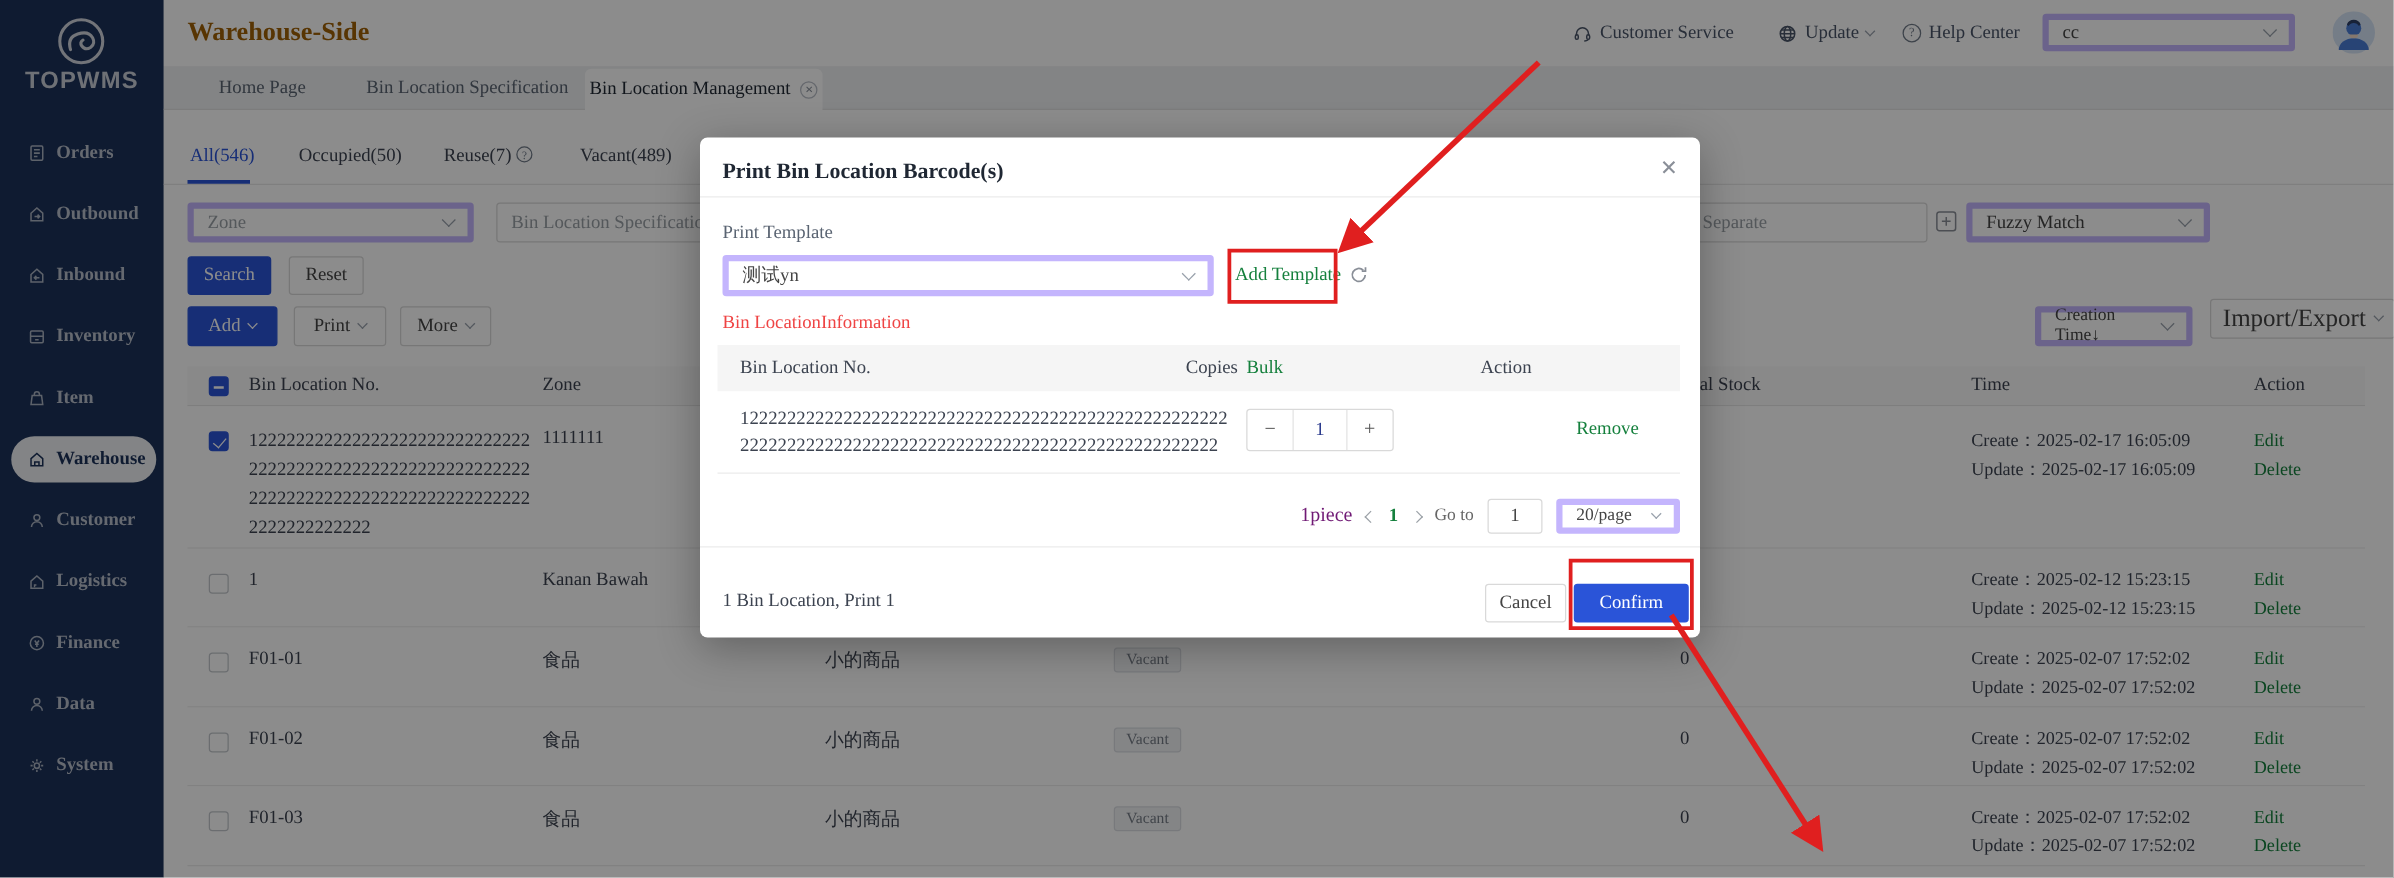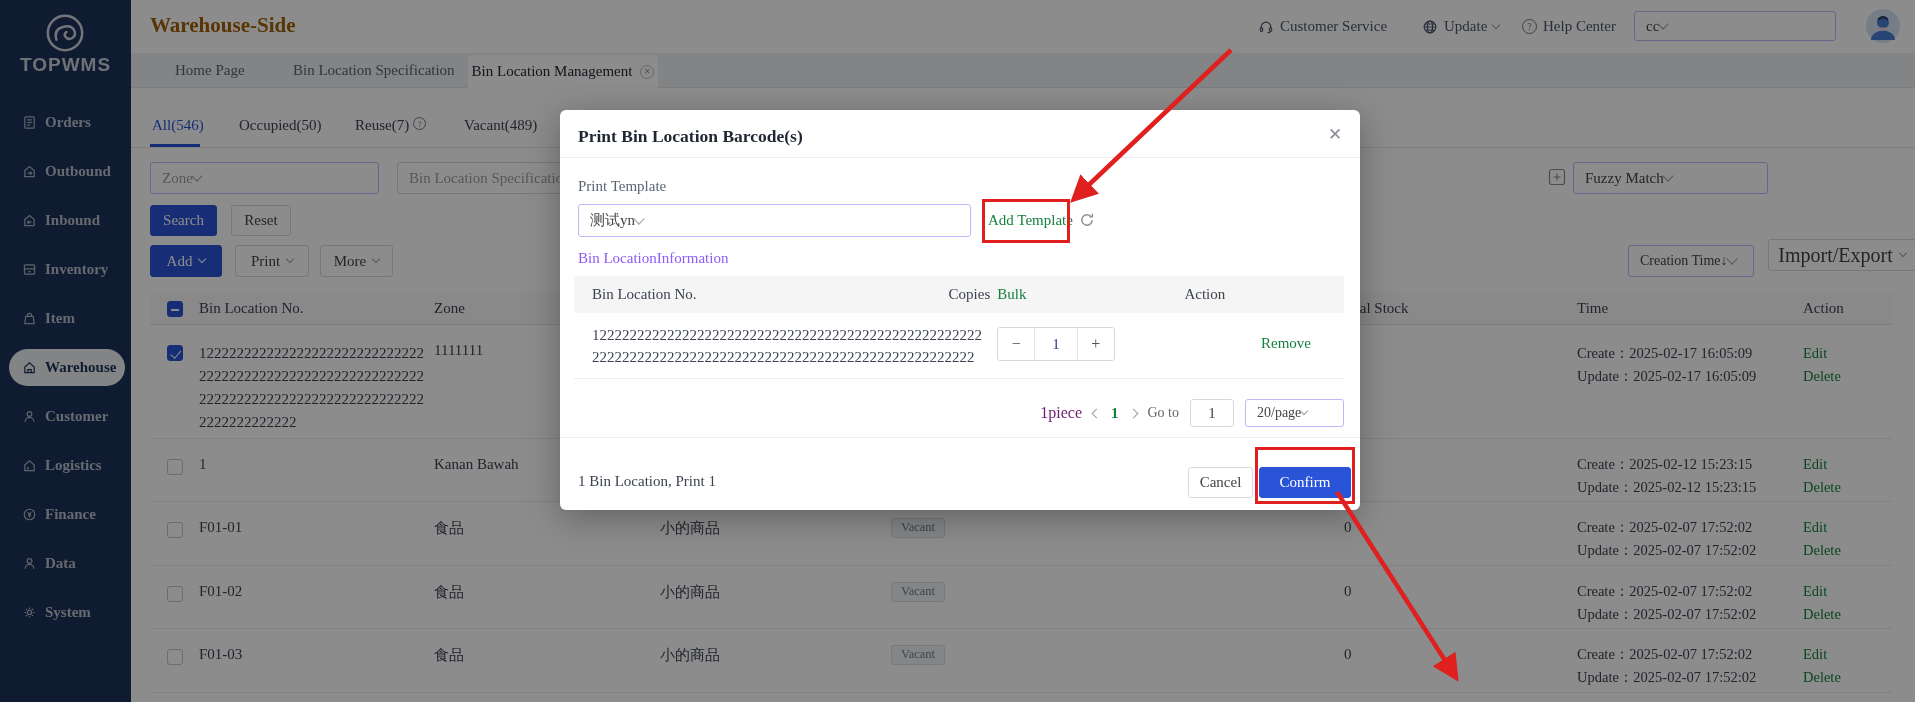--- a/index.html
+++ b/index.html
@@ -1,19 +1,19 @@
 <!DOCTYPE html>
 <html><head>
 <meta charset="utf-8">
 <style>
   *{box-sizing:border-box;margin:0;padding:0}
   html,body{width:1915px;height:702px}
   body{position:relative;overflow:hidden;background:#fff;font-family:"Liberation Serif",serif;color:#333}
   .ab{position:absolute}
-  .sel{border:1px solid #c4b5fd;border-radius:3px;background:#fff;display:flex;align-items:center;justify-content:flex-start;padding:0 11px;font-size:15px;color:#444}
+  .sel{border:5px solid #c4b5fd;border-radius:3px;background:#fff;display:flex;align-items:center;justify-content:space-between;padding:0 11px;font-size:15px;color:#444}
   .btn{border:1px solid #d9d9d9;border-radius:3px;background:#fff;display:flex;align-items:center;justify-content:center;gap:7px;font-size:15px;color:#444;font-family:"Liberation Serif",serif;cursor:pointer}
   .btn.primary{background:#2a54d8;border-color:#2a54d8;color:#fff}
   .lnk{color:#15803d;cursor:pointer;text-decoration:none}
   .chv{display:inline-block;width:8px;height:8px;border-right:1.5px solid #98a0ab;border-bottom:1.5px solid #98a0ab;transform:rotate(45deg);margin-top:-4px;flex:none}
   .chv.w{border-color:#fff}
   .chv.sm{width:6px;height:6px}
   input{font-family:"Liberation Serif",serif;font-size:15px;color:#444;border:1px solid #d9d9d9;border-radius:3px;outline:none}
   input::placeholder{color:#9aa0a6}
   
   .sidebar{left:0;top:0;width:131px;height:702px;background:#1d3259}
@@ -219,20 +219,21 @@
   </div>
   <div class="ab ftab" style="left:333px;top:29px">
       <span>Vacant(489)</span>
     </div>
 
   <div class="ab sel" style="left:19px;top:74px;width:229px;height:32px;color:#9aa0a6">
     <span>Zone</span>
     <span class="chv"></span>
   </div>
   <input class="ab" style="left: 266px; top: 74px; width: 300px; height: 32px; padding: 0px 11px;" placeholder="Bin Location Specification">
+  <input class="ab" style="left: 1217px; top: 74px; width: 194px; height: 32px; padding: 0px 13px;" placeholder="Separate">
   <div class="ab" style="left:1417px;top:80px">
     <svg width="18" height="18" viewBox="0 0 18 18" fill="none" stroke="#8a8f98" stroke-width="1.2">
         <rect x="1.5" y="1.5" width="15" height="15" rx="2"></rect>
         <path d="M9 5.5 v7 M5.5 9 h7"></path>
       </svg>
   </div>
   <div class="ab sel" style="left:1442px;top:74px;width:195px;height:32px">
     <span>Fuzzy Match</span>
     <span class="chv"></span>
   </div>
@@ -367,21 +368,21 @@
     <span class="chv"></span>
   </div>
   <a class="m-ab lnk" style="left:428px;top:102px;font-size:15px">Add Template</a>
   <div class="m-ab" style="left:519px;top:102px;cursor:pointer">
     <svg width="16" height="16" viewBox="0 0 16 16" fill="none" stroke="#8a8f98" stroke-width="1.4">
         <path d="M13.2 8 a5.2 5.2 0 1 1 -1.6 -3.8"></path>
         <path d="M13.4 1.8 v3 h-3"></path>
       </svg>
   </div>
 
-  <div class="m-ab" style="left:18px;top:140px;font-size:15px;color:#8b5cf6">Bin LocationInformation</div>
+  <div class="m-ab" style="left:18px;top:140px;font-size:15px;color:#ef4444">Bin LocationInformation</div>
 
   <div class="m-ab" style="left:14px;top:166px;width:770px;height:37px;background:#f5f5f5;display:flex;align-items:center">
     <span style="margin-left:18px;font-size:15px;color:#3c4350">Bin Location No.</span>
     <span style="margin-left:252px;font-size:15px;color:#3c4350">Copies</span>
     <a class="lnk" style="margin-left:7px;font-size:15px">Bulk</a>
     <span style="margin-left:158px;font-size:15px;color:#3c4350">Action</span>
   </div>
   <div class="m-ab" style="left:14px;top:203px;width:770px;height:66px;border-bottom:1px solid #ececec">
     <span class="m-ab" style="left:18px;top:11px;width:392px;font-size:15px;color:#3c4350;line-height:22px;word-break:break-all">1222222222222222222222222222222222222222222222222222222222222222222222222222222222222222222222222222222</span>
     <div class="m-ab stepbox" style="left:423px;top:14px;width:118px">

